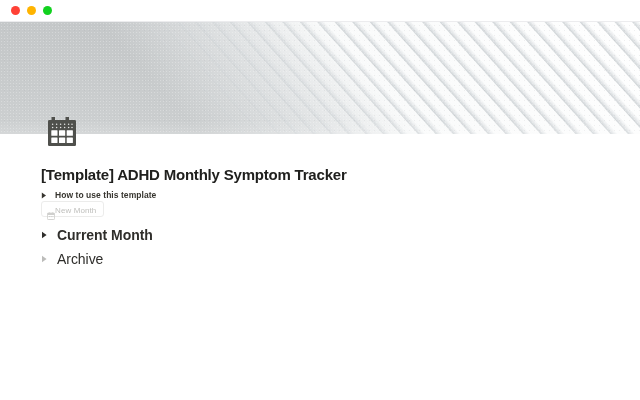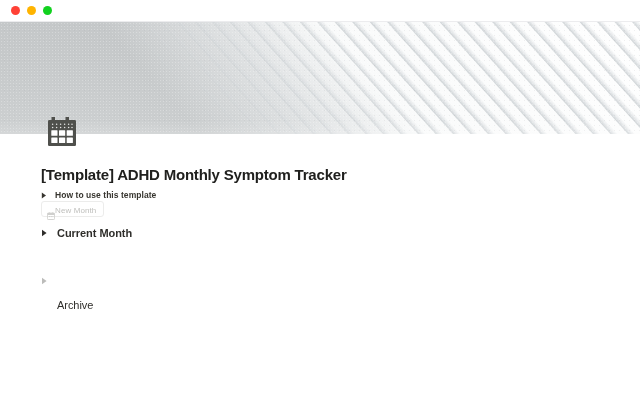--- a/index.html
+++ b/index.html
@@ -116,28 +116,28 @@
     border:1px solid #ececeb; border-radius:3px;
     background:#ffffff; cursor:pointer;
   }
   .newmonth-btn .cal-ico { width:8px; height:8px; display:block; }
   .newmonth-btn .label {
     font-size:8px; color:#bfbfbc; letter-spacing:0.1px; white-space:nowrap;
   }
 
   .row-current { top:227px; }
   .row-current .label {
-    font-size:11px; font-weight:bold; color:#2f2e2b;
+    font-size:14px; font-weight:bold; color:#2f2e2b;
     margin-left:5px; letter-spacing:-0.05px;
   }
 
   .row-archive { top:251px; }
   .row-archive .label {
-    font-size:11px; font-weight:normal; color:#2f2e2b;
-    margin-left:5px; letter-spacing:-0.05px;margin-top:48px;
+    font-size:14px; font-weight:normal; color:#2f2e2b;
+    margin-left:5px; letter-spacing:-0.05px;
   }
 </style>
 </head>
 <body>
 
 <div class="titlebar">
   <div class="traffic">
     <span class="dot red"></span>
     <span class="dot amber"></span>
     <span class="dot green"></span>

